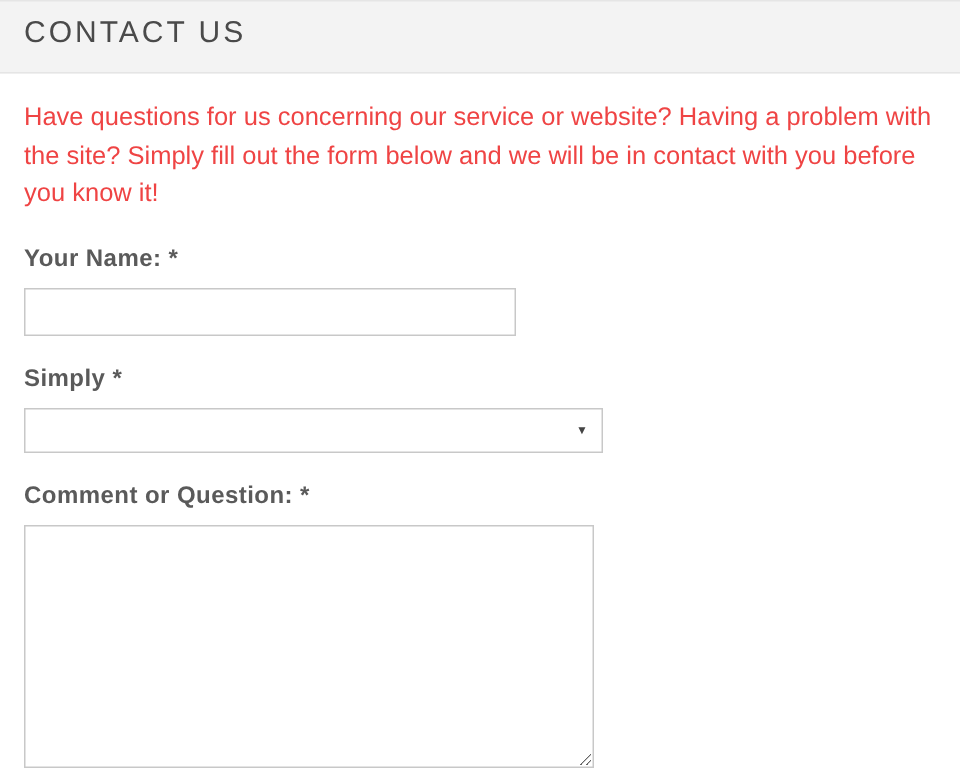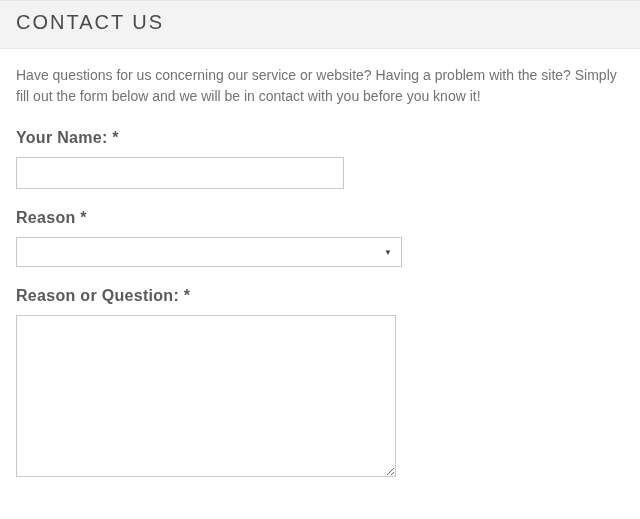--- a/index.html
+++ b/index.html
@@ -18,23 +18,23 @@
     .header h1 {
       font-size: 20px;
       font-weight: 400;
       letter-spacing: 2px;
       color: #4a4a4a;
     }
     .content {
       padding: 16px 16px 16px 16px;
     }
     .intro {
-      font-size: 14px;
+      font-size: 17px;
       line-height: 1.5;
-      color: #737373;
+      color: #ef4444;
       margin-bottom: 22px;
     }
     .field-group {
       margin-bottom: 20px;
     }
     .field-label {
       font-size: 16px;
       font-weight: 600;
       color: #5a5a5a;
       margin-bottom: 10px;
@@ -96,26 +96,26 @@
 <div class="content">
   <p class="intro">Have questions for us concerning our service or website? Having a problem with the site? Simply fill out the form below and we will be in contact with you before you know it!</p>
 
   <div class="field-group">
     <label class="field-label">Your Name: *</label>
     <input type="text" class="text-input" value="" style="">
   </div>
 
 
   <div class="field-group">
-    <label class="field-label">Reason *</label>
+    <label class="field-label">Simply *</label>
     <div class="select-wrap">
       <select class="select-input">
         <option></option>
       </select>
       <span class="select-caret">▼</span>
     </div>
   </div>
 
   <div class="field-group">
-    <label class="field-label">Reason or Question: *</label>
+    <label class="field-label">Comment or Question: *</label>
     <textarea class="textarea-input" style=""></textarea>
   </div>
 </div>
 
 </body></html>

